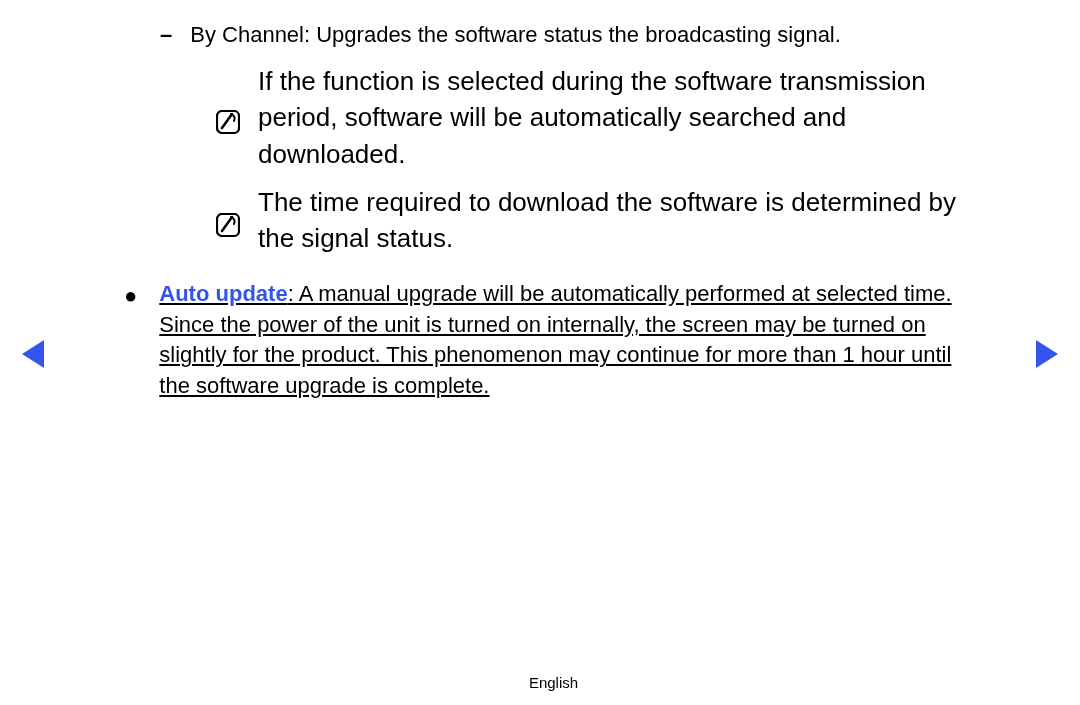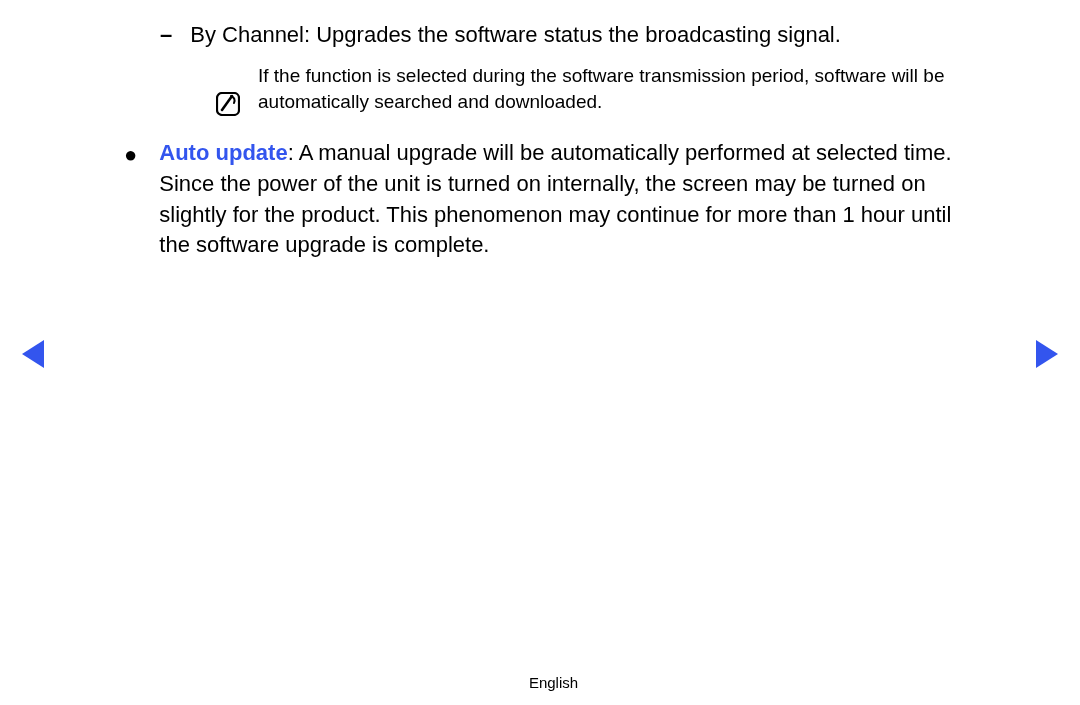--- a/index.html
+++ b/index.html
@@ -33,22 +33,22 @@
     }
     .sub-item-body {
       flex: 1;
     }
     .sub-item-label {
     }
     .note-item {
       margin-left: 116px;
       margin-top: 12px;
       display: flex;
-      align-items: flex-end;
-      font-size: 19px;
+      align-items: center;
+      font-size: 26px;
       line-height: 1.4;
       color: #000;
     }
     .note-icon {
       width: 24px;
       height: 24px;
       flex-shrink: 0;
       margin-right: 18px;
       margin-top: 3px;
     }
@@ -66,20 +66,21 @@
     }
     .bullet-marker {
       margin-right: 22px;
       flex-shrink: 0;
       font-size: 22px;
       line-height: 1.4;
       margin-top: 2px;
     }
     .bullet-body {
       flex: 1;
+      text-decoration: underline;
     }
     .highlight-label {
       color: #3355ee;
       font-weight: bold;
     }
     .nav-arrow {
       position: absolute;
       top: 340px;
       width: 0;
       height: 0;
@@ -124,20 +125,30 @@
     <span class="note-icon">
       <svg viewBox="0 0 24 24" width="24" height="24">
         <rect x="1" y="1" width="22" height="22" rx="5" ry="5" fill="none" stroke="#000" stroke-width="2.2"></rect>
         <path d="M6 18 L16 4" stroke="#000" stroke-width="2.5" stroke-linecap="round" fill="none"></path>
         <path d="M15 4 Q20 6 18 11" stroke="#000" stroke-width="2" fill="none" stroke-linecap="round"></path>
       </svg>
     </span>
     <span class="note-text">If the function is selected during the software transmission period, software will be automatically searched and downloaded.</span>
   </div>
 
+  <div class="note-item">
+    <span class="note-icon">
+      <svg viewBox="0 0 24 24" width="24" height="24">
+        <rect x="1" y="1" width="22" height="22" rx="5" ry="5" fill="none" stroke="#000" stroke-width="2.2"></rect>
+        <path d="M6 18 L16 4" stroke="#000" stroke-width="2.5" stroke-linecap="round" fill="none"></path>
+        <path d="M15 4 Q20 6 18 11" stroke="#000" stroke-width="2" fill="none" stroke-linecap="round"></path>
+      </svg>
+    </span>
+    <span class="note-text">The time required to download the software is determined by the signal status.</span>
+  </div>
 
   <div class="bullet-item">
     <span class="bullet-marker">●</span>
     <span class="bullet-body">
       <span class="highlight-label">Auto update</span><span>: A manual upgrade will be automatically performed at selected time. Since the power of the unit is turned on internally, the screen may be turned on slightly for the product. This phenomenon may continue for more than 1 hour until the software upgrade is complete.</span>
     </span>
   </div>
 
 </div>
 

